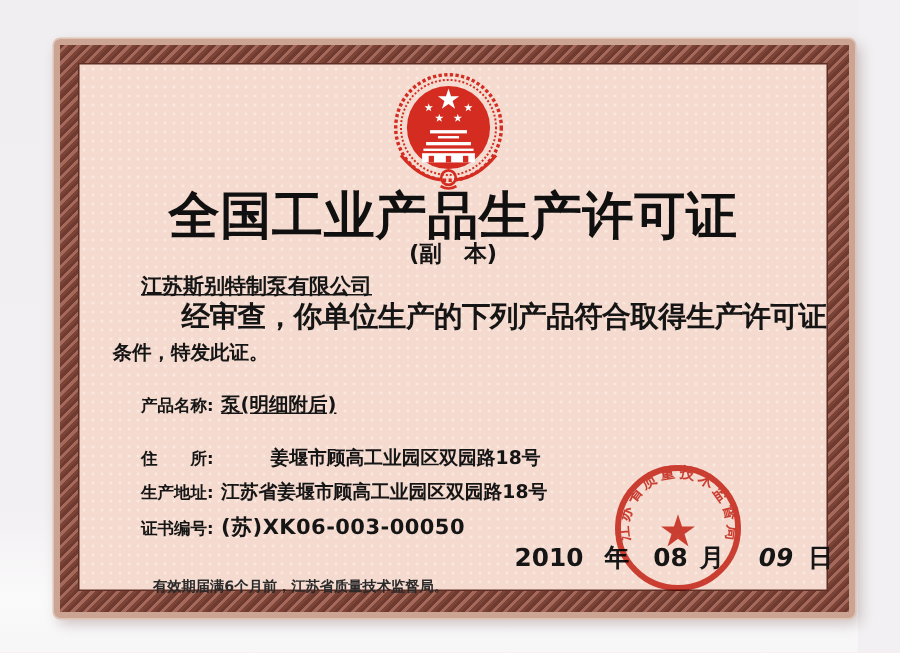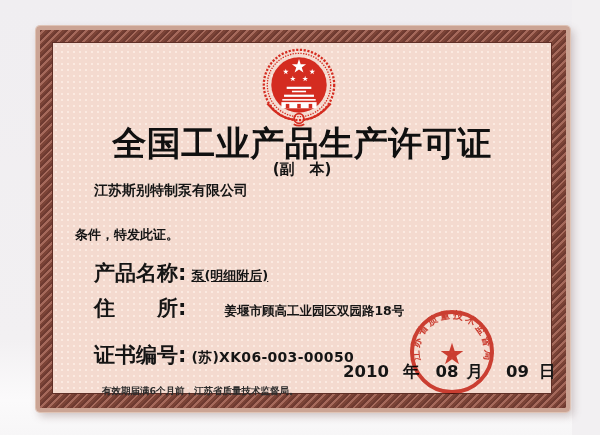--- a/index.html
+++ b/index.html
@@ -39,38 +39,38 @@
   
   .title{
     position:absolute;left:0;right:0;top:78px;
     text-align:center;font-size:34px;font-weight:bold;letter-spacing:.5px;
     color:#101010;white-space:nowrap;
   }
   .subtitle{
     position:absolute;left:0;right:0;top:117px;
     text-align:center;font-size:15px;font-weight:bold;color:#141414;
   }
-  .company{position:absolute;left:41px;top:139px;font-size:14px;font-weight:600;}
+  .company{position:absolute;left:41px;top:139px;font-size:14px;font-weight:600;text-decoration:underline;}
   .line1{position:absolute;left:68px;top:155px;font-size:19px;font-weight:bold;letter-spacing:-.3px;white-space:nowrap;}
   .line2{position:absolute;left:10px;top:183px;font-size:13px;font-weight:bold;margin-left:12px;}
   
   .row{position:absolute;left:41px;white-space:nowrap;}
-  .row .lbl{font-size:21px;font-weight:bold;margin-right:5px;}
+  .row .lbl{font-size:11px;font-weight:bold;margin-right:5px;}
   .row .val{font-weight:bold;}
   .r-product{top:216px;} .r-product .val{font-size:13px;text-decoration:underline;}
   .r-addr{top:251px;}    .r-addr .val{font-size:12.5px;margin-left:33px;}
   .r-prod-addr{top:274px;} .r-prod-addr .val{font-size:12.5px;}
   .r-certno{top:298px;}  .r-certno .val{font-size:14px;letter-spacing:.3px;}
   .r-valid{top:321px;}   .r-valid .val{font-size:14.5px;}
   .note{position:absolute;left:49px;top:342px;font-size:9.5px;font-weight:bold;color:#2a2a2a;white-space:nowrap;}
   
   .date-row{position:absolute;left:290px;top:318px;font-size:16.5px;font-weight:bold;white-space:nowrap;}
   .date-row .t{display:inline-block;}
   .dt-y{margin-right:14px;} .dt-yu{margin-right:16px;} .dt-m{margin-right:8px;}
-  .dt-mu{margin-right:23px;} .dt-d{margin-right:10px;}
+  .dt-mu{margin-right:23px;} .dt-d{margin-right:10px;font-style:italic;}
   
   .seal{
     position:absolute;left:355px;top:265px;width:88px;height:88px;
     mix-blend-mode:multiply;opacity:.92;
   }
 </style>
 </head>
 <body>
 
 <div class="stage">
@@ -105,27 +105,31 @@
             <circle cx="50" cy="80" r="5.5" stroke-width="2"></circle>
             <path d="M14 63 Q28 80 44 81.5" stroke-width="2.4"></path>
             <path d="M86 63 Q72 80 56 81.5" stroke-width="2.4"></path>
             <path d="M44 86.5 Q50 90 56 86.5" stroke-width="2"></path>
           </g>
         </svg>
 
         <div class="title">全国工业产品生产许可证</div>
         <div class="subtitle">(副　本)</div>
         <div class="company">江苏斯别特制泵有限公司</div>
+        <div class="line1">经审查，你单位生产的下列产品符合取得生产许可证</div>
         <div class="line2">条件，特发此证。</div>
 
         <div class="row r-product">
           <span class="lbl">产品名称:</span><span class="val">泵(明细附后)</span>
         </div>
         <div class="row r-addr">
           <span class="lbl">住　　所:</span><span class="val">姜堰市顾高工业园区双园路18号</span>
+        </div>
+        <div class="row r-prod-addr">
+          <span class="lbl">生产地址:</span><span class="val">江苏省姜堰市顾高工业园区双园路18号</span>
         </div>
         <div class="row r-certno">
           <span class="lbl">证书编号:</span><span class="val">(苏)XK06-003-00050</span>
         </div>
 
         <div class="note">有效期届满6个月前，江苏省质量技术监督局。</div>
 
         <div class="date-row">
           <span class="t dt-y">2010</span><span class="t dt-yu">年</span><span class="t dt-m">08</span><span class="t dt-mu">月</span><span class="t dt-d">09</span><span class="t dt-du">日</span>
         </div>

